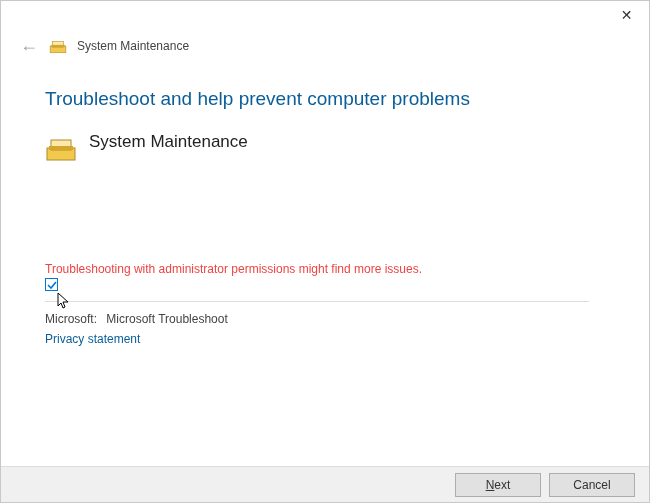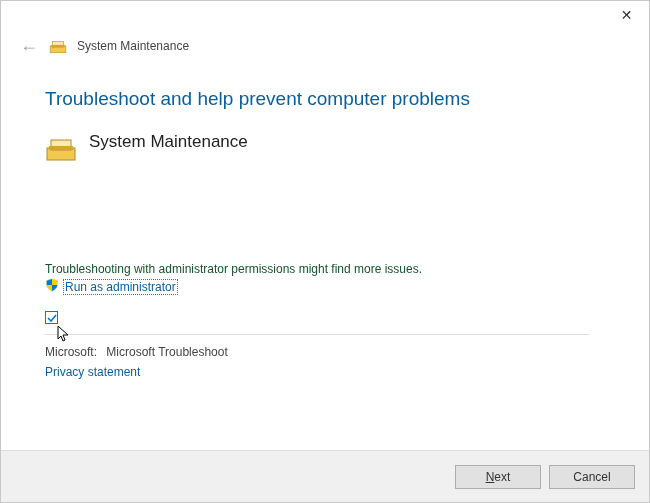--- a/index.html
+++ b/index.html
@@ -81,21 +81,21 @@
   .section-desc {
     font-size: 12px;
     color: #555;
     margin: 2px 0 0 0;
   }
   .lower {
     margin-top: 98px;
   }
   .admin-note {
     font-size: 12px;
-    color: #14532d;
+    color: #ef4444;
     margin-bottom: 2px;
   }
   .admin-link-row {
     display: flex;
     align-items: center;
     gap: 4px;
     margin-bottom: 16px;
   }
   .admin-link {
     color: #0b5e99;
@@ -139,21 +139,21 @@
   }
   .publisher-label { margin-right: 6px; }
   .privacy-link {
     color: #0b5e99;
     text-decoration: none;
     font-size: 12px;
   }
   .button-bar {
     position: absolute;
     bottom: 0; left: 0; right: 0;
-    height: 52px;
+    height: 36px;
     background: #f0f0f0;
     border-top: 1px solid #ddd;
     display: flex;
     justify-content: flex-end;
     align-items: center;
     padding: 0 14px;
     gap: 8px;
   }
   .btn {
     min-width: 86px;
@@ -200,32 +200,20 @@
         <rect x="4" y="14" width="24" height="4" fill="#d4a72c"></rect>
       </svg>
     </span>
     <div>
       <p class="section-title">System Maintenance</p>
     </div>
   </div>
 
   <div class="lower">
     <div class="admin-note">Troubleshooting with administrator permissions might find more issues.</div>
-    <div class="admin-link-row">
-      <span>
-        <svg width="14" height="14" viewBox="0 0 16 16">
-          <path d="M8 1 L14 3 V8 C14 12 8 15 8 15 C8 15 2 12 2 8 V3 Z" fill="#fff" stroke="#888" stroke-width="0.5"></path>
-          <path d="M8 1 L14 3 V8 L8 8 Z" fill="#ffcc00"></path>
-          <path d="M8 1 L2 3 V8 L8 8 Z" fill="#0078d7"></path>
-          <path d="M2 8 L8 8 V15 C8 15 2 12 2 8 Z" fill="#ffcc00"></path>
-          <path d="M14 8 L8 8 V15 C8 15 14 12 14 8 Z" fill="#0078d7"></path>
-        </svg>
-      </span>
-      <a href="#" class="admin-link">Run as administrator</a>
-    </div>
 
     <div class="checkbox-row">
       <span class="checkbox">
         <svg width="10" height="10" viewBox="0 0 10 10">
             <path d="M1 5 L4 8 L9 2" stroke="#0078d7" stroke-width="1.6" fill="none"></path>
           </svg>
       </span>
       <span class="cursor">
         <svg width="14" height="18" viewBox="0 0 14 18">
           <path d="M1 1 L1 14 L4 11 L6 16 L8 15 L6 10 L11 10 Z" fill="#fff" stroke="#000" stroke-width="1"></path>

